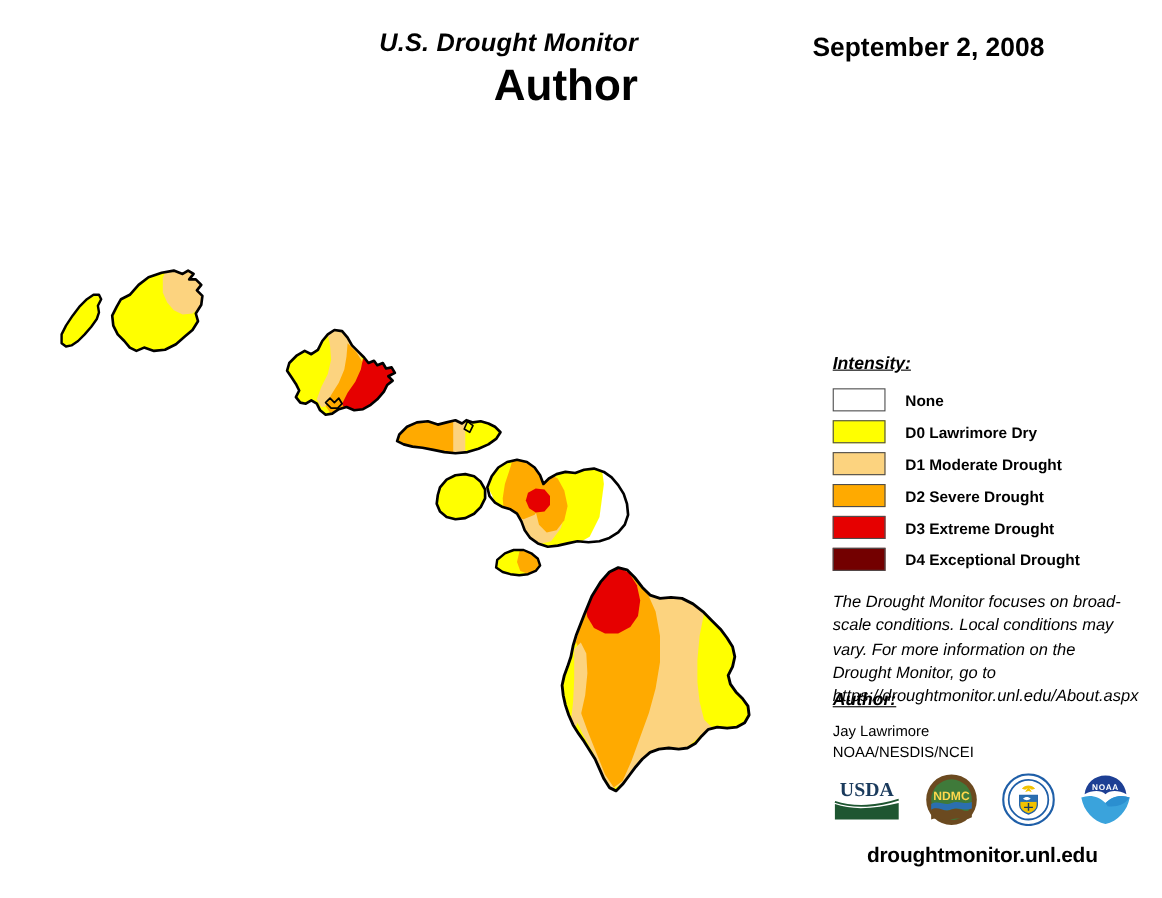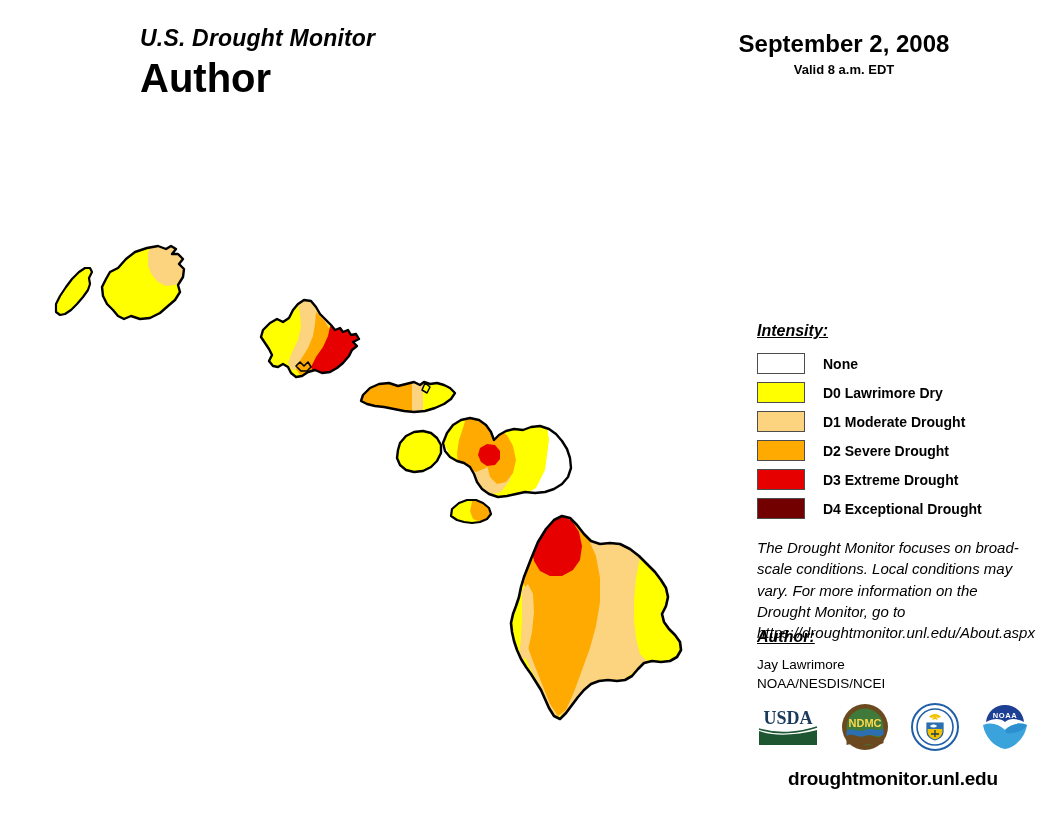--- a/index.html
+++ b/index.html
@@ -16,21 +16,21 @@
     font-family: "Liberation Sans", sans-serif;
     color: #000000;
   }
 
   
   #title-block {
     position: absolute;
     left: 140px;
     top: 26px;
     width: 440px;
-    text-align: left;
+    text-align: right;
   }
   #dm-title {
     font-size: 23px;
     font-weight: bold;
     font-style: italic;
     letter-spacing: 0.2px;
     line-height: 1.1;
   }
   #state-title {
     font-size: 40px;
@@ -165,21 +165,20 @@
 </head>
 <body>
 
 <div id="title-block">
   <div id="dm-title">U.S. Drought Monitor</div>
   <div id="state-title">Author</div>
 </div>
 
 <div id="date-block">
   <div id="date-main">September 2, 2008</div>
-  <div id="date-valid">Valid 8 a.m. EDT</div>
 </div>
 
 <div id="map-area">
 <svg id="map-svg" width="740" height="560" viewBox="0 0 740 560" xmlns="http://www.w3.org/2000/svg">
   <defs>
 
     <clipPath id="clip-niihau">
       <path d="M56,124 L60,116 L66,107 L72,99 L79,92 L85,88 L90,88 L92,92 L89,98 L90,104 L88,110
                L83,117 L77,124 L71,130 L65,134 L60,135 L56,132 Z"></path>
     </clipPath>

